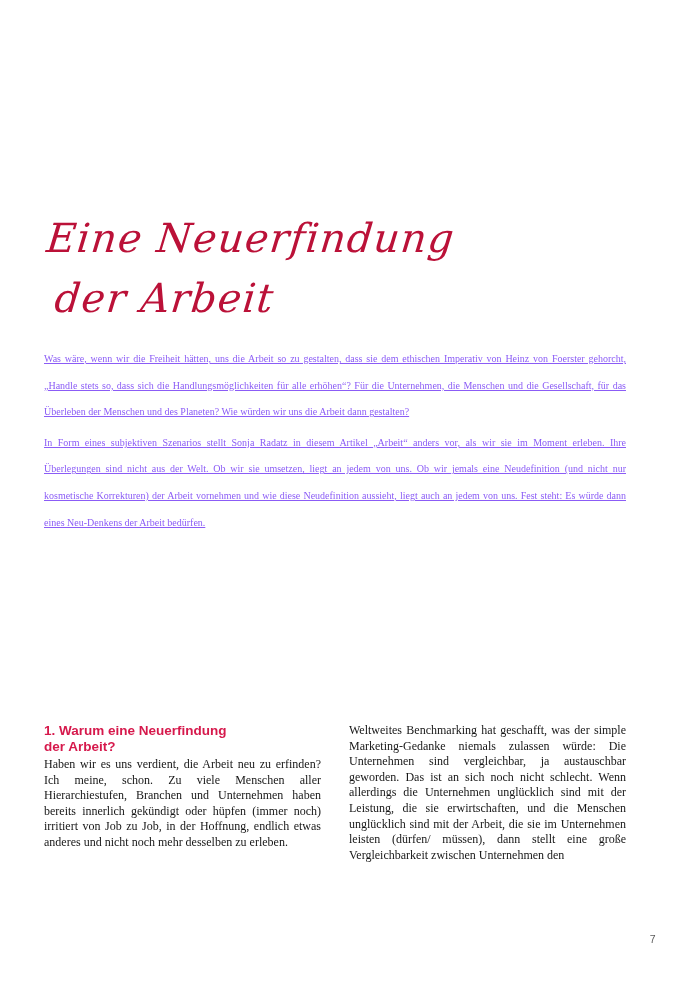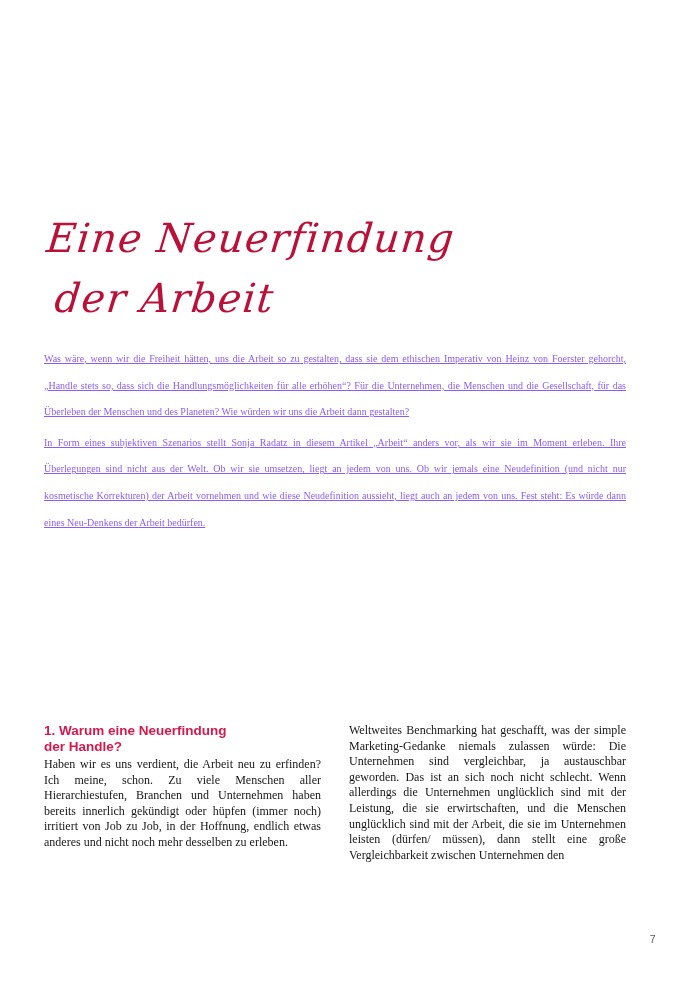--- a/index.html
+++ b/index.html
@@ -136,21 +136,21 @@
   <div class="intro">
     <p>Was wäre, wenn wir die Freiheit hätten, uns die Arbeit so zu gestalten, dass sie dem ethischen Imperativ von Heinz von Foerster gehorcht, „Handle stets so, dass sich die Handlungsmöglichkeiten für alle erhöhen“? Für die Unternehmen, die Menschen und die Gesellschaft, für das Überleben der Menschen und des Planeten? Wie würden wir uns die Arbeit dann gestalten?</p>
     <p>In Form eines subjektiven Szenarios stellt Sonja Radatz in diesem Artikel „Arbeit“ anders vor, als wir sie im Moment erleben. Ihre Überlegungen sind nicht aus der Welt. Ob wir sie umsetzen, liegt an jedem von uns. Ob wir jemals eine Neudefinition (und nicht nur kosmetische Korrekturen) der Arbeit vornehmen und wie diese Neudefinition aussieht, liegt auch an jedem von uns. Fest steht: Es würde dann eines Neu-Denkens der Arbeit bedürfen.</p>
   </div>
 
   <div class="columns">
 
     <div class="col col-left">
       <h2 class="section-heading">
         <span class="hl">1. Warum eine Neuerfindung</span>
-        <span class="hl">der Handle?</span>
+        <span class="hl">der Arbeit?</span>
       </h2>
       <p class="col-body">Haben wir es uns verdient, die Arbeit neu zu erfinden? Ich meine, schon. Zu viele Menschen aller Hierarchiestufen, Branchen und Unternehmen haben bereits innerlich gekündigt oder hüpfen (immer noch) irritiert von Job zu Job, in der Hoffnung, endlich etwas anderes und nicht noch mehr desselben zu erleben.</p>
     </div>
 
     <div class="col col-right">
       <p class="col-body">Weltweites Benchmarking hat geschafft, was der simple Marketing-Gedanke niemals zulassen würde: Die Unternehmen sind vergleichbar, ja austauschbar geworden. Das ist an sich noch nicht schlecht. Wenn allerdings die Unternehmen unglücklich sind mit der Leistung, die sie erwirtschaften, und die Menschen unglücklich sind mit der Arbeit, die sie im Unternehmen leisten (dürfen/ müssen), dann stellt eine große Vergleichbarkeit zwischen Unternehmen den</p>
     </div>
 
   </div>
 

